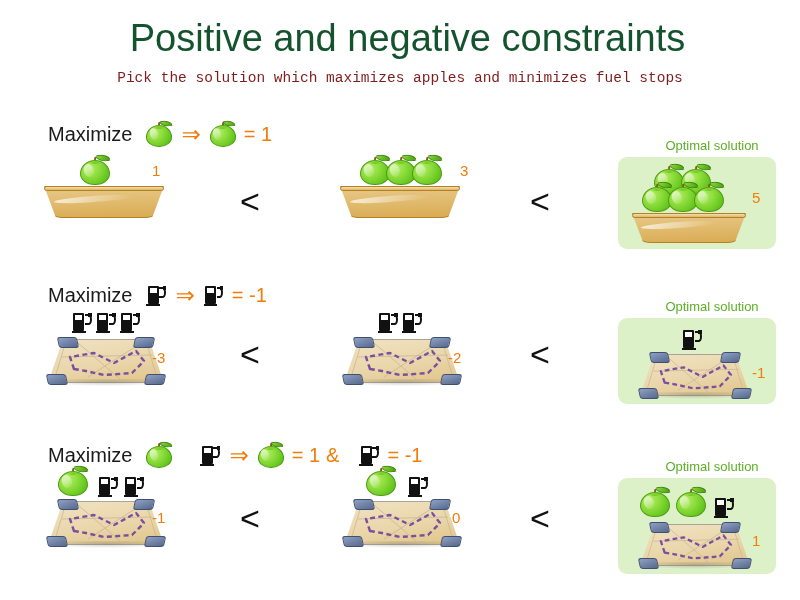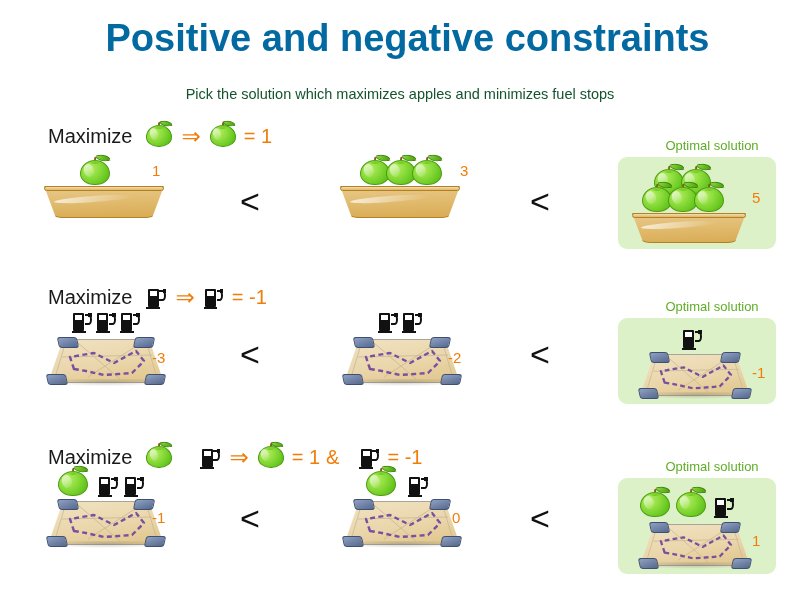--- a/index.html
+++ b/index.html
@@ -7,30 +7,30 @@
     width:800px;height:600px;
     background:#ffffff;
     font-family:"Liberation Sans", sans-serif;
     color:#1a1a1a;
     overflow:hidden;
     position:relative;
   }
 
   
   #header{position:absolute;top:0;left:0;width:800px;text-align:center;}
-  #page-title{font-size:38px;font-weight:bold;letter-spacing:0px;margin:18px 0 0 15px;line-height:1.1;color:#0369a1;}
-  #page-subtitle{font-size:14.5px;margin-top:26px;color:#14532d;}
+  #page-title{font-size:38px;font-weight:normal;letter-spacing:0px;margin:18px 0 0 15px;line-height:1.1;color:#14532d;}
+  #page-subtitle{font-size:14.5px;margin-top:10px;color:#7f1d1d;font-family:Liberation Mono, monospace;}
 
   
   .row{position:absolute;left:0;width:800px;}
   #row-0{top:104px;}
   #row-1{top:265px;}
   #row-2{top:425px;}
 
-  .legend{position:absolute;left:48px;top:0;display:flex;align-items:flex-end;height:44px;white-space:nowrap;}
+  .legend{position:absolute;left:48px;top:8px;display:flex;align-items:center;height:44px;white-space:nowrap;}
   .legend-text{font-size:20px;color:#1a1a1a;}
   .legend .gap{display:inline-block;width:14px;}
   .legend .gap-sm{display:inline-block;width:8px;}
   .legend-eq{font-size:20px;color:#f07d0a;}
   .arrow{color:#f07d0a;font-size:23px;line-height:1;margin:0 9px;}
   .amp{color:#f07d0a;font-size:20px;margin:0 6px;}
 
   
   .cells{position:absolute;top:36px;left:0;width:800px;height:130px;}
   .cell{position:absolute;}

